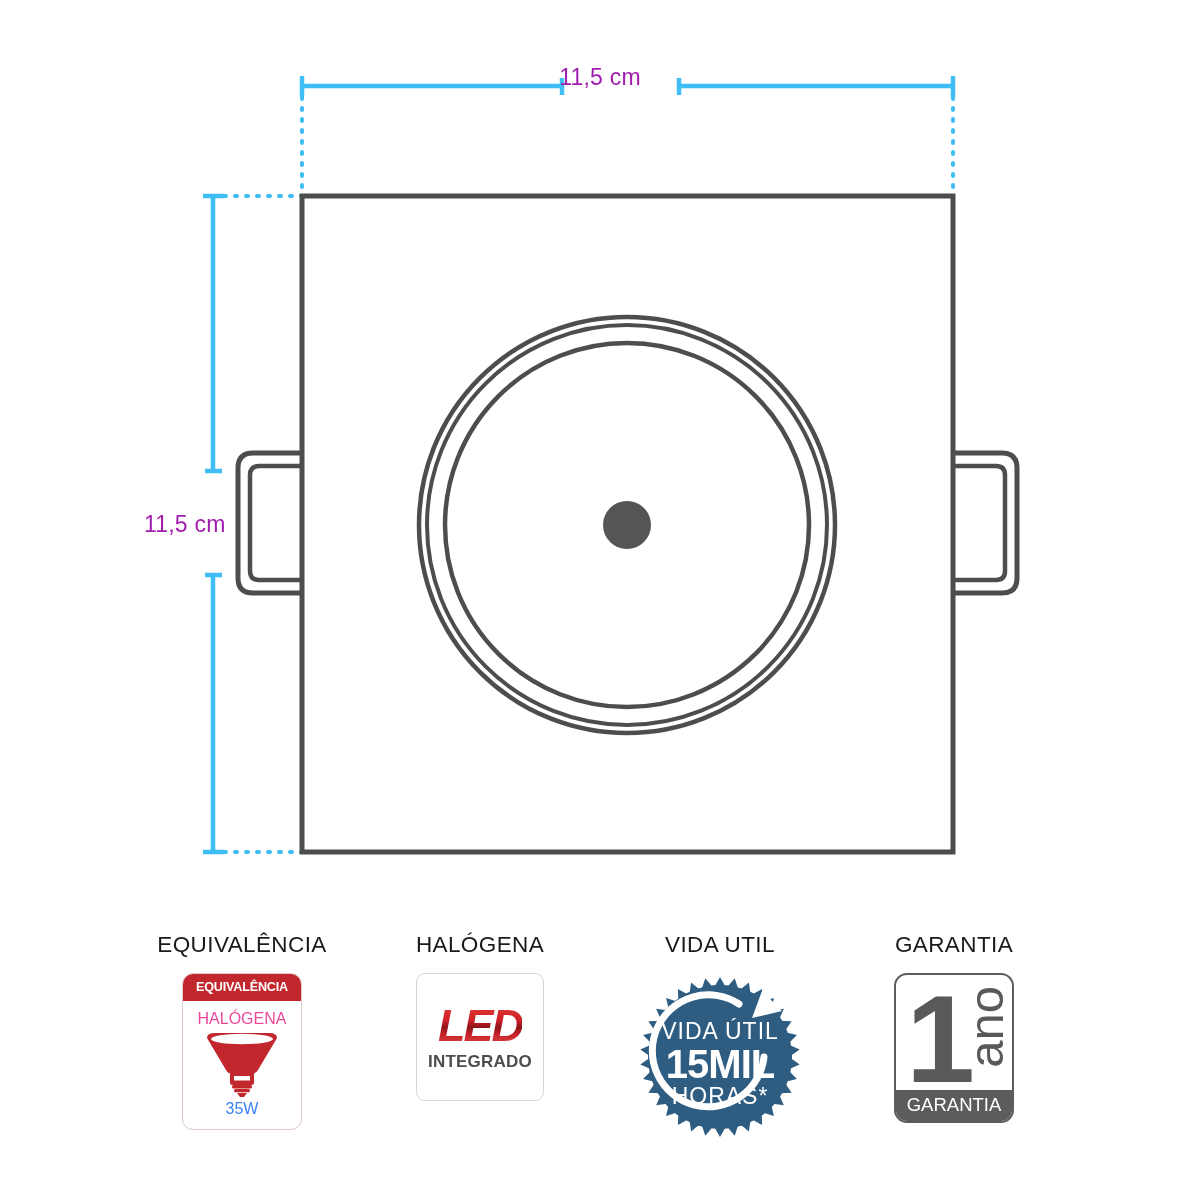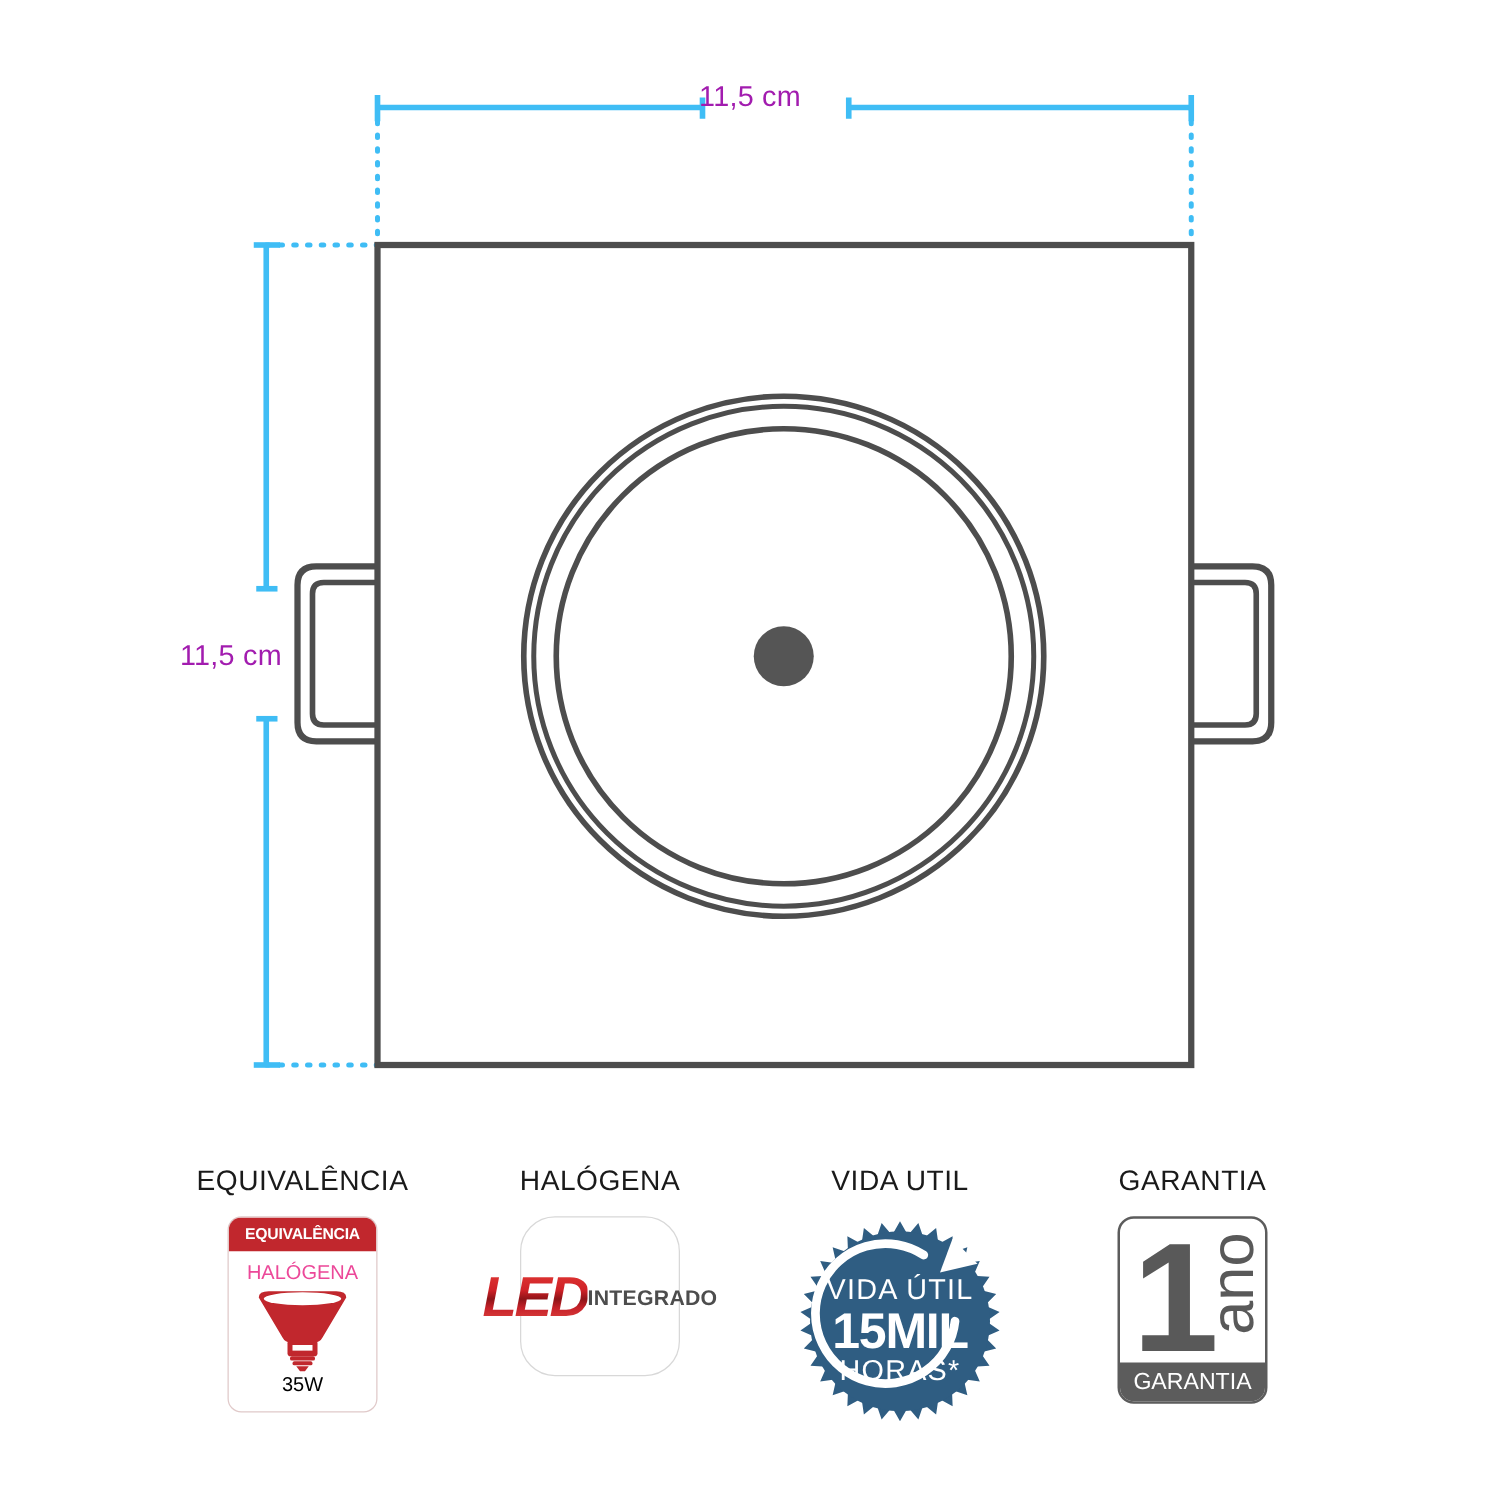--- a/index.html
+++ b/index.html
@@ -115,34 +115,34 @@
     font-family: "Liberation Sans", sans-serif;
   }
   .equiv-type {
     font-size: 16px;
     color: #ec4899;
     margin: 9px 0 2px 0;
     font-family: "Liberation Sans", sans-serif;
   }
   .equiv-watt {
     font-size: 16px;
-    color: #000000;
+    color: #3b82f6;
     margin: 2px 0 11px 0;
     font-family: "Liberation Sans", sans-serif;
   }
 
   
   .led-card {
     width: 128px;
     height: 128px;
     border: 1.5px solid #d8d8d8;
-    border-radius: 28px;
-    background: #ffffff;
-    display: flex;
-    flex-direction: row;
+    border-radius: 9px;
+    background: #ffffff;
+    display: flex;
+    flex-direction: column;
     align-items: center;
     justify-content: center;
     box-sizing: border-box;
   }
   .led-word {
     font-size: 45px;
     font-weight: bold;
     font-style: italic;
     letter-spacing: -2px;
     line-height: 1;

